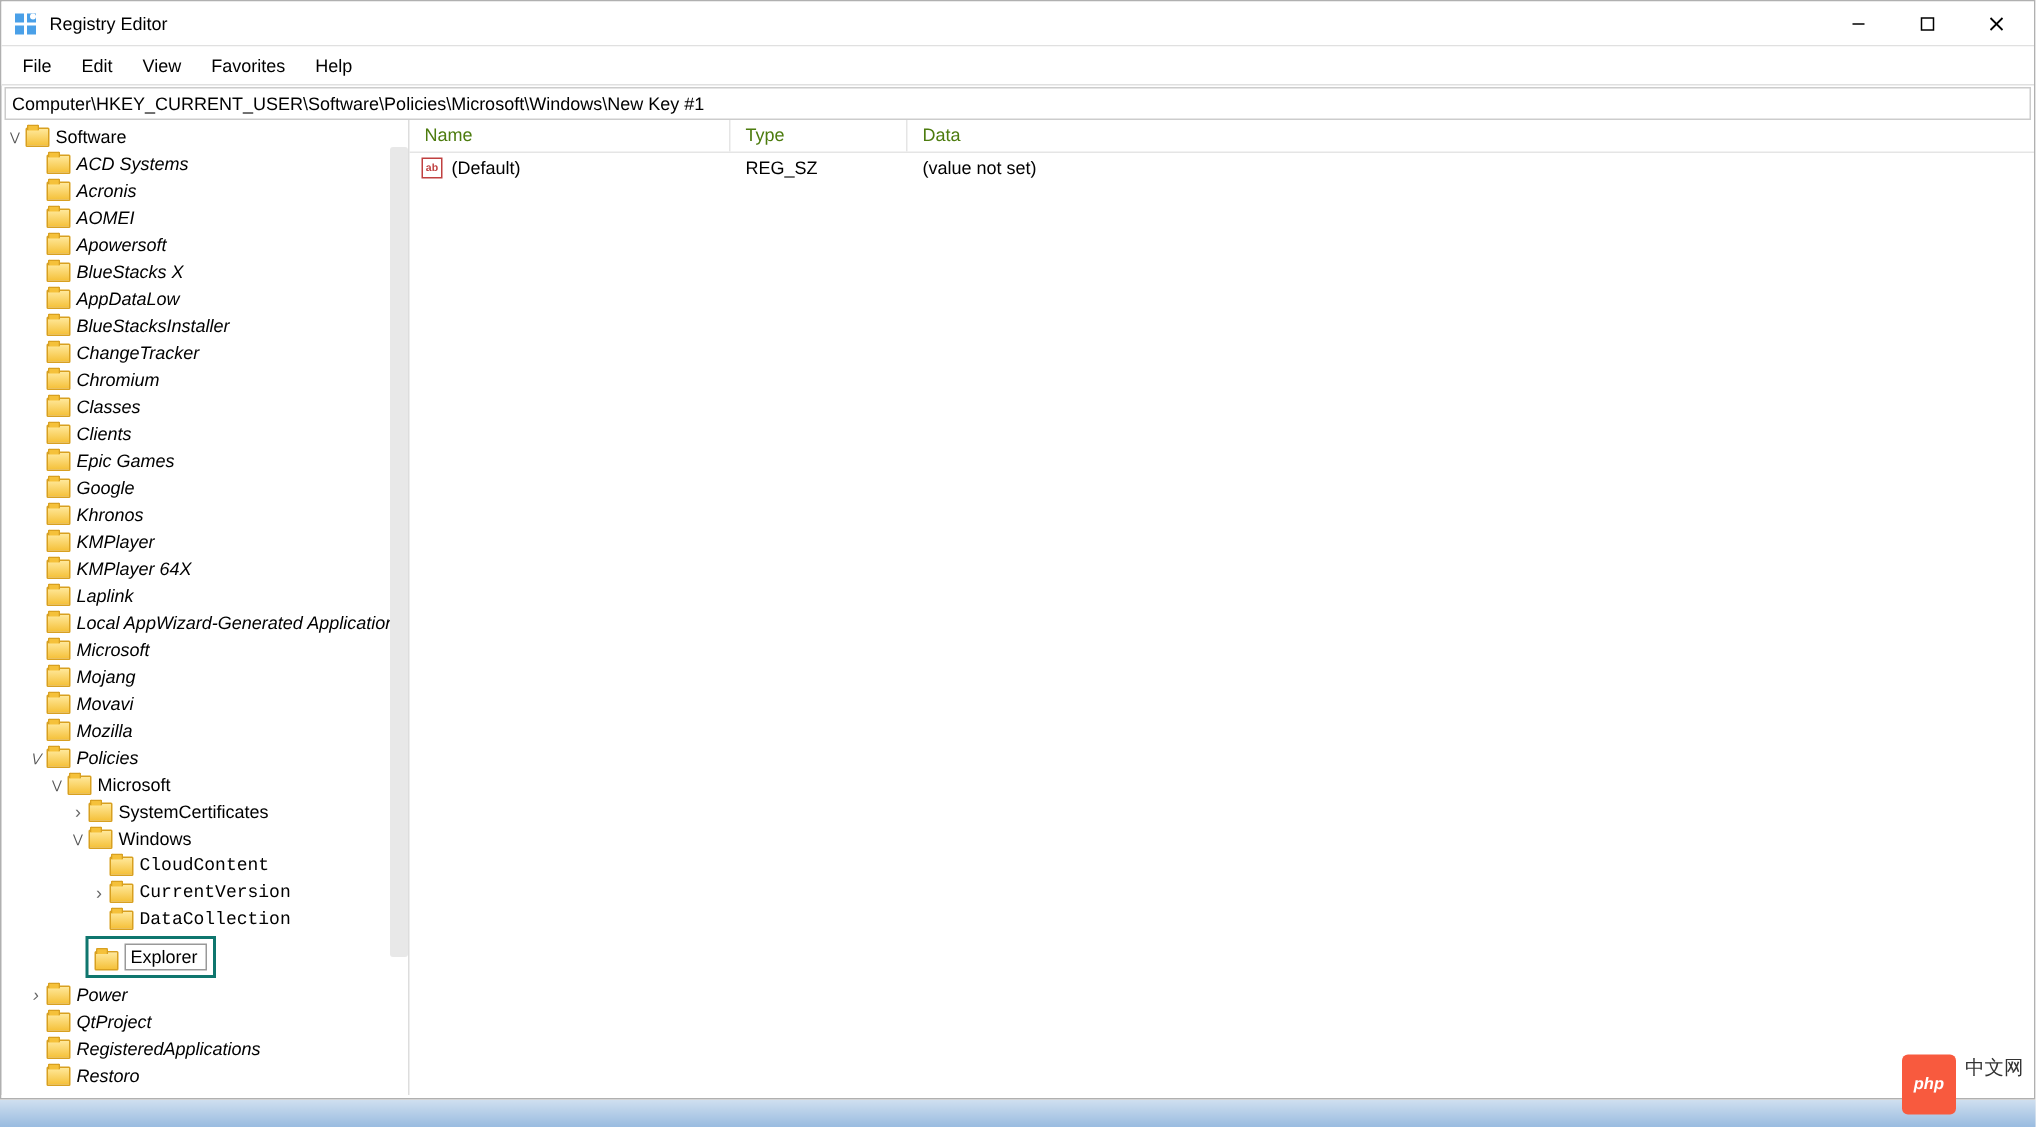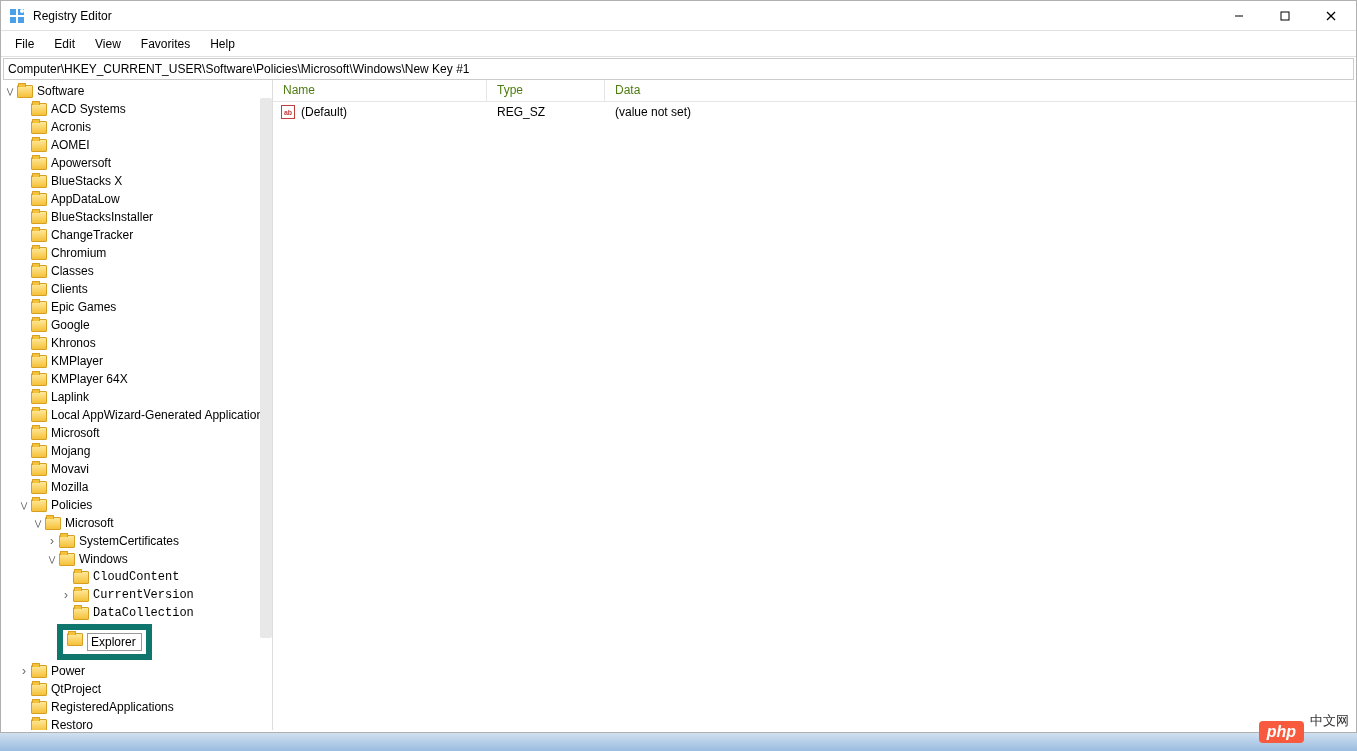--- a/index.html
+++ b/index.html
@@ -16,34 +16,34 @@
 .content { flex: 1; display: flex; min-height: 0; }
 .tree { width: 272px; border-right: 1px solid #ddd; overflow-y: hidden; overflow-x: hidden; position: relative; padding-top: 2px; }
 .tree-scrollbar { position: absolute; right: 0; top: 18px; width: 12px; height: 540px; background: #e8e8e8; border-radius: 2px; }
 .node { display: flex; align-items: center; height: 18px; font-size: 12px; color: #000; white-space: nowrap; cursor: default; }
 .chev { width: 14px; text-align: center; color: #555; font-size: 9px; font-family: sans-serif; user-select: none; }
 .chev.open::before { content: "⋁"; font-size: 8px; }
 .chev.closed::before { content: "›"; font-size: 12px; color: #666; }
 .chev.none::before { content: ""; }
 .fld { width: 16px; height: 13px; margin-right: 4px; background: linear-gradient(#ffe89a, #f5c13a); border: 1px solid #d8a020; border-radius: 1px; position: relative; }
 .fld::before { content: ""; position: absolute; top: -3px; left: 0; width: 6px; height: 3px; background: #f5c13a; border: 1px solid #d8a020; border-bottom: none; border-radius: 1px 1px 0 0; }
-.i0 { padding-left: 2px; } .i1 { padding-left: 16px; } .i2 { padding-left: 30px; } .i3 { padding-left: 44px; } .i4 { padding-left: 58px; font-family: Liberation Mono, monospace; }
-.edit-box { border: 6px solid #0f766e; padding: 3px 4px; display: inline-flex; align-items: flex-start; margin-left: 56px; margin-top: 2px; margin-bottom: 2px; }
+.i0 { padding-left: 2px; } .i1 { padding-left: 16px; font-style: italic; } .i2 { padding-left: 30px; } .i3 { padding-left: 44px; } .i4 { padding-left: 58px; font-family: Liberation Mono, monospace; }
+.edit-box { border: 2px solid #0f766e; padding: 3px 4px; display: inline-flex; align-items: flex-end; margin-left: 56px; margin-top: 2px; margin-bottom: 2px; }
 .edit-input { border: 1px solid #999; padding: 1px 3px; font-size: 12px; font-family: inherit; width: 55px; outline: none; }
 .list { flex: 1; display: flex; flex-direction: column; }
 .list-header { display: flex; height: 22px; border-bottom: 1px solid #e5e5e5; }
 .list-header div { padding: 3px 10px; font-size: 12px; color: #4d7c0f; border-right: 1px solid #e5e5e5; }
 .c-name { width: 214px; } .c-type { width: 118px; } .c-data { flex: 1; border-right: none !important; }
 .list-row { display: flex; height: 20px; align-items: center; font-size: 12px; }
 .list-row .c-name { display: flex; align-items: center; padding-left: 8px; }
 .list-row .c-type, .list-row .c-data { padding-left: 10px; }
 .val-icon { width: 14px; height: 14px; border: 1px solid #c04040; background: #fff; margin-right: 6px; display: flex; align-items: center; justify-content: center; font-size: 7px; color: #c04040; font-weight: bold; }
 .statusbar { height: 2px; background: #fff; }
 .watermark { position: fixed; right: 8px; bottom: 8px; display: flex; align-items: center; gap: 6px; font-size: 13px; color: #333; }
-.watermark .badge { background: #f85a3e; color: #fff; padding: 2px 8px; border-radius: 4px; font-weight: bold; font-style: italic; font-size: 16px; margin-top: 23px; }
+.watermark .badge { background: #f85a3e; color: #fff; padding: 14px 8px; border-radius: 4px; font-weight: bold; font-style: italic; font-size: 11px; margin-top: 23px; }
 .footer-bar { position: fixed; left: 0; bottom: 0; width: 1357px; height: 18px; background: linear-gradient(#d0e0f0, #9abce0); }
 </style>
 </head>
 <body>
 
 <div class="window">
 
   <div class="titlebar">
     <svg class="app-icon" viewBox="0 0 16 16">
       <rect x="1" y="1" width="6" height="6" fill="#4aa0e8"></rect>

